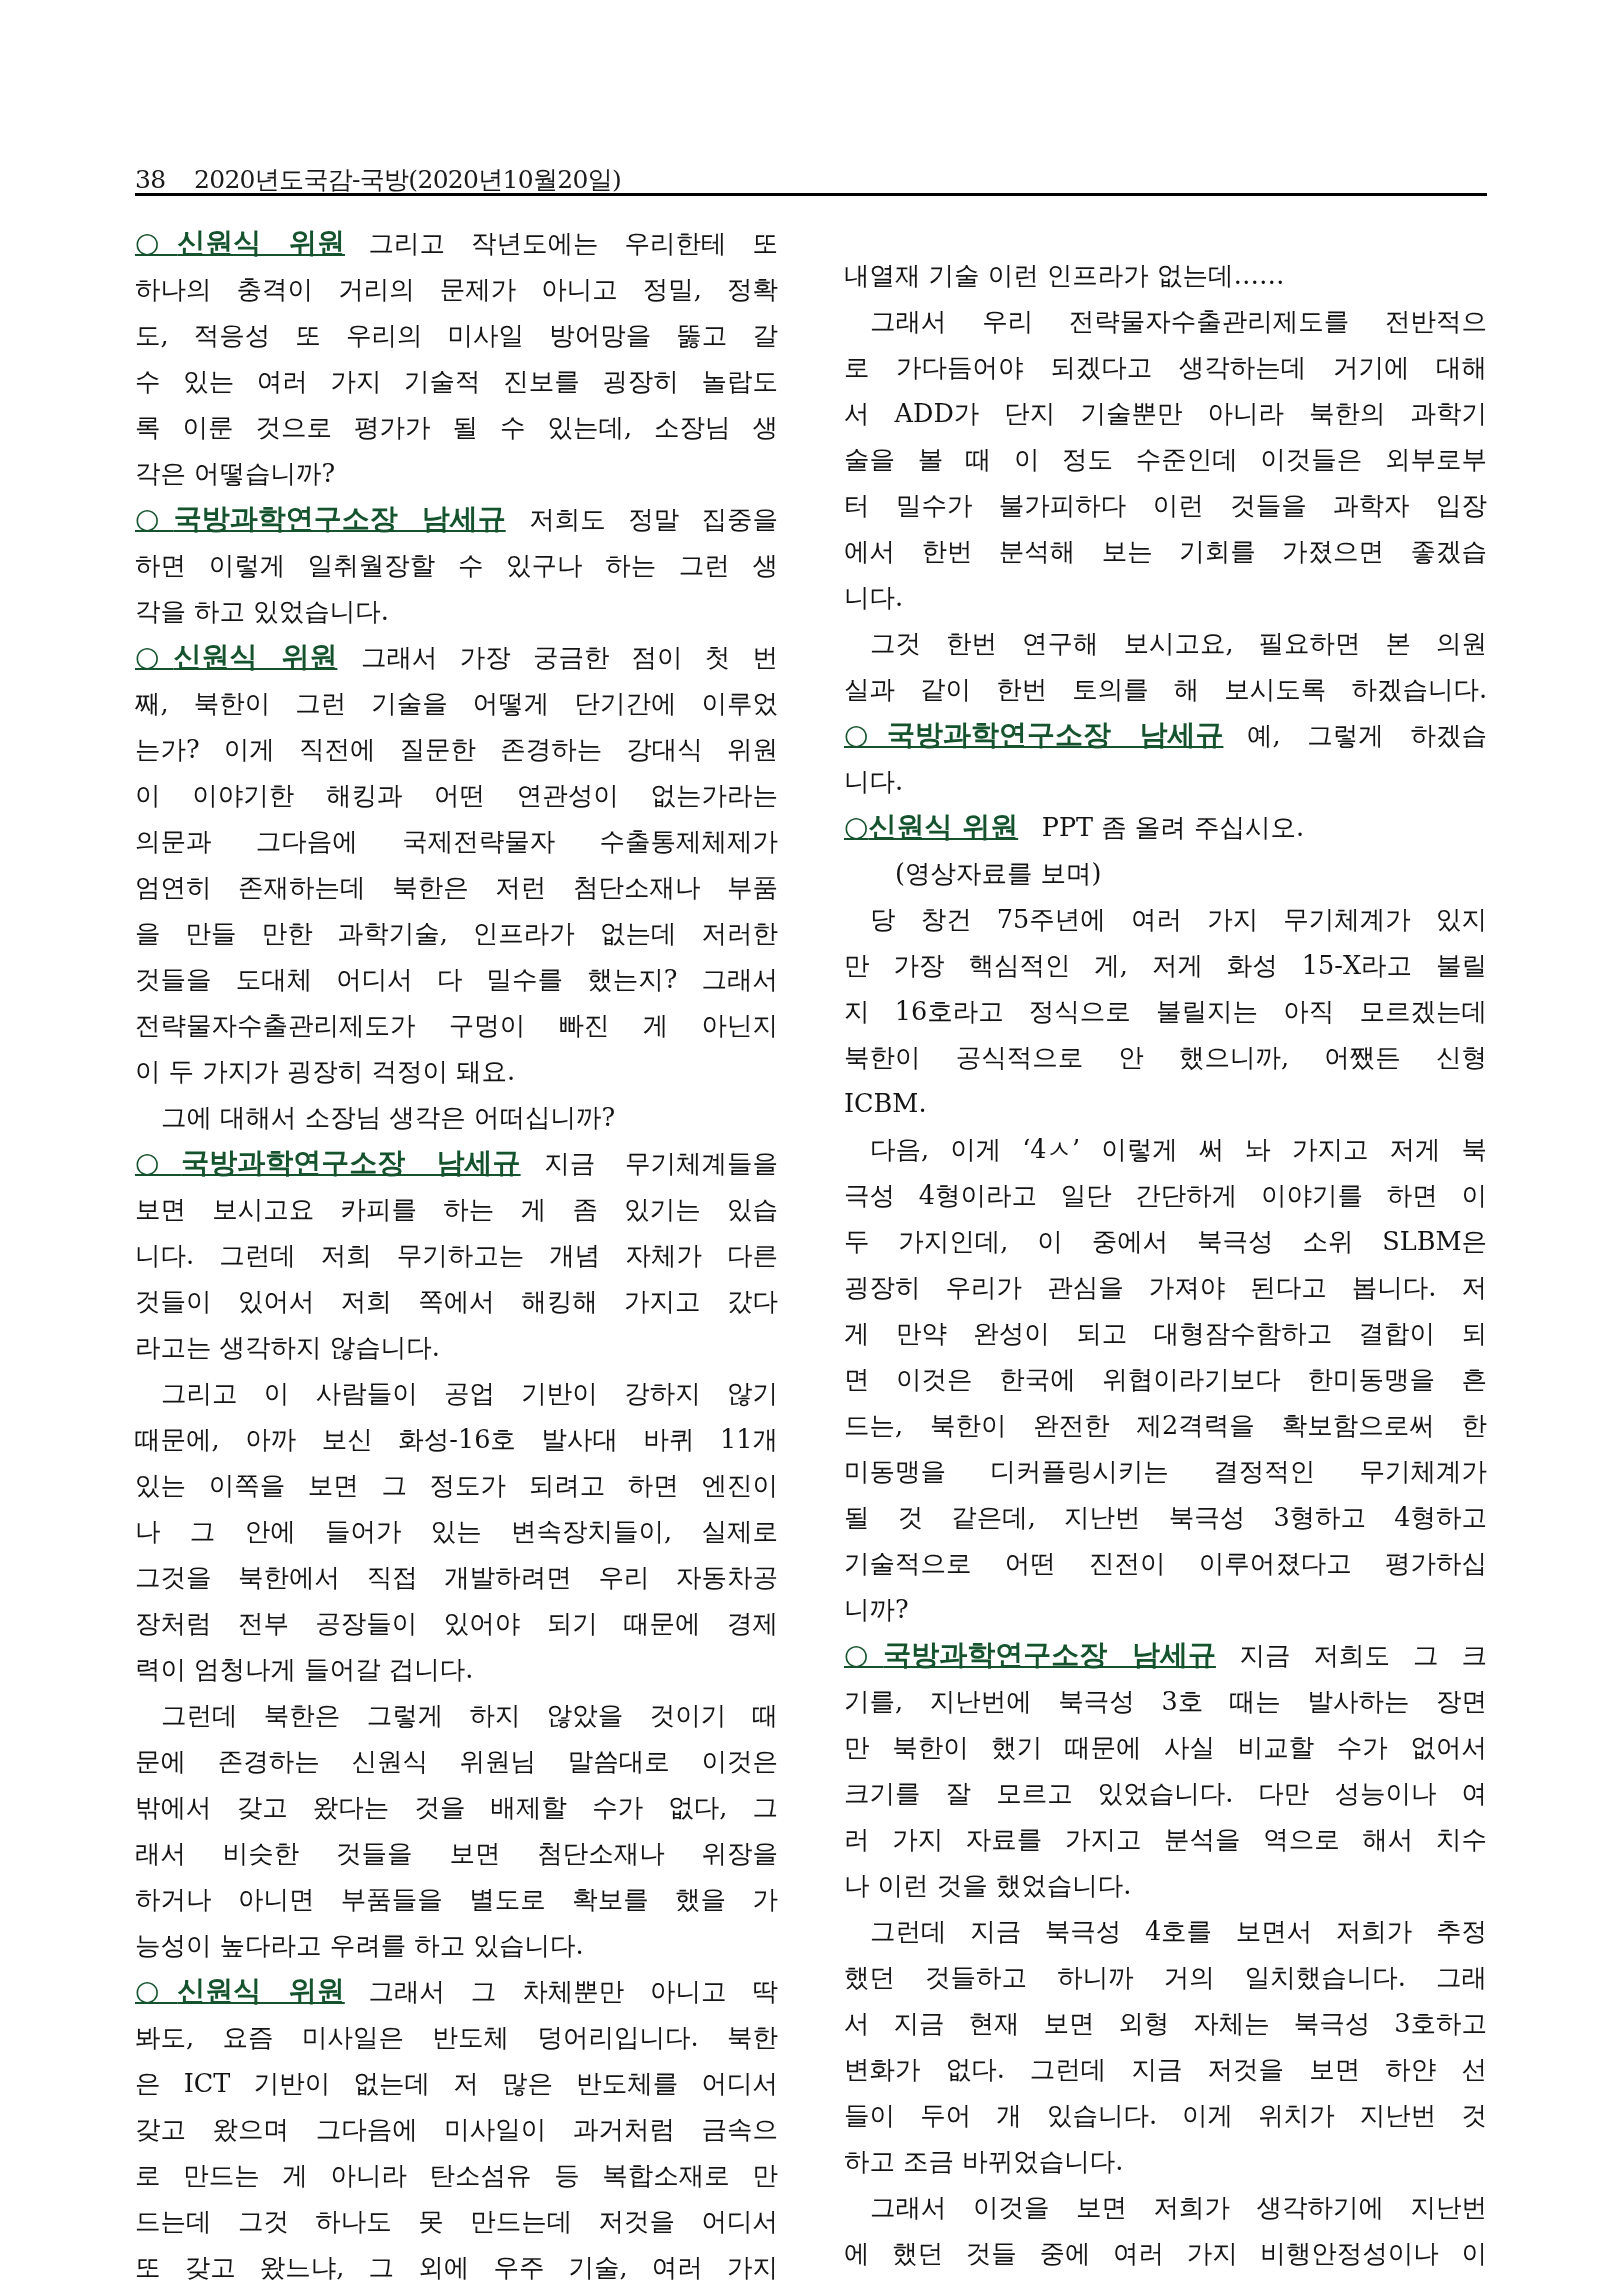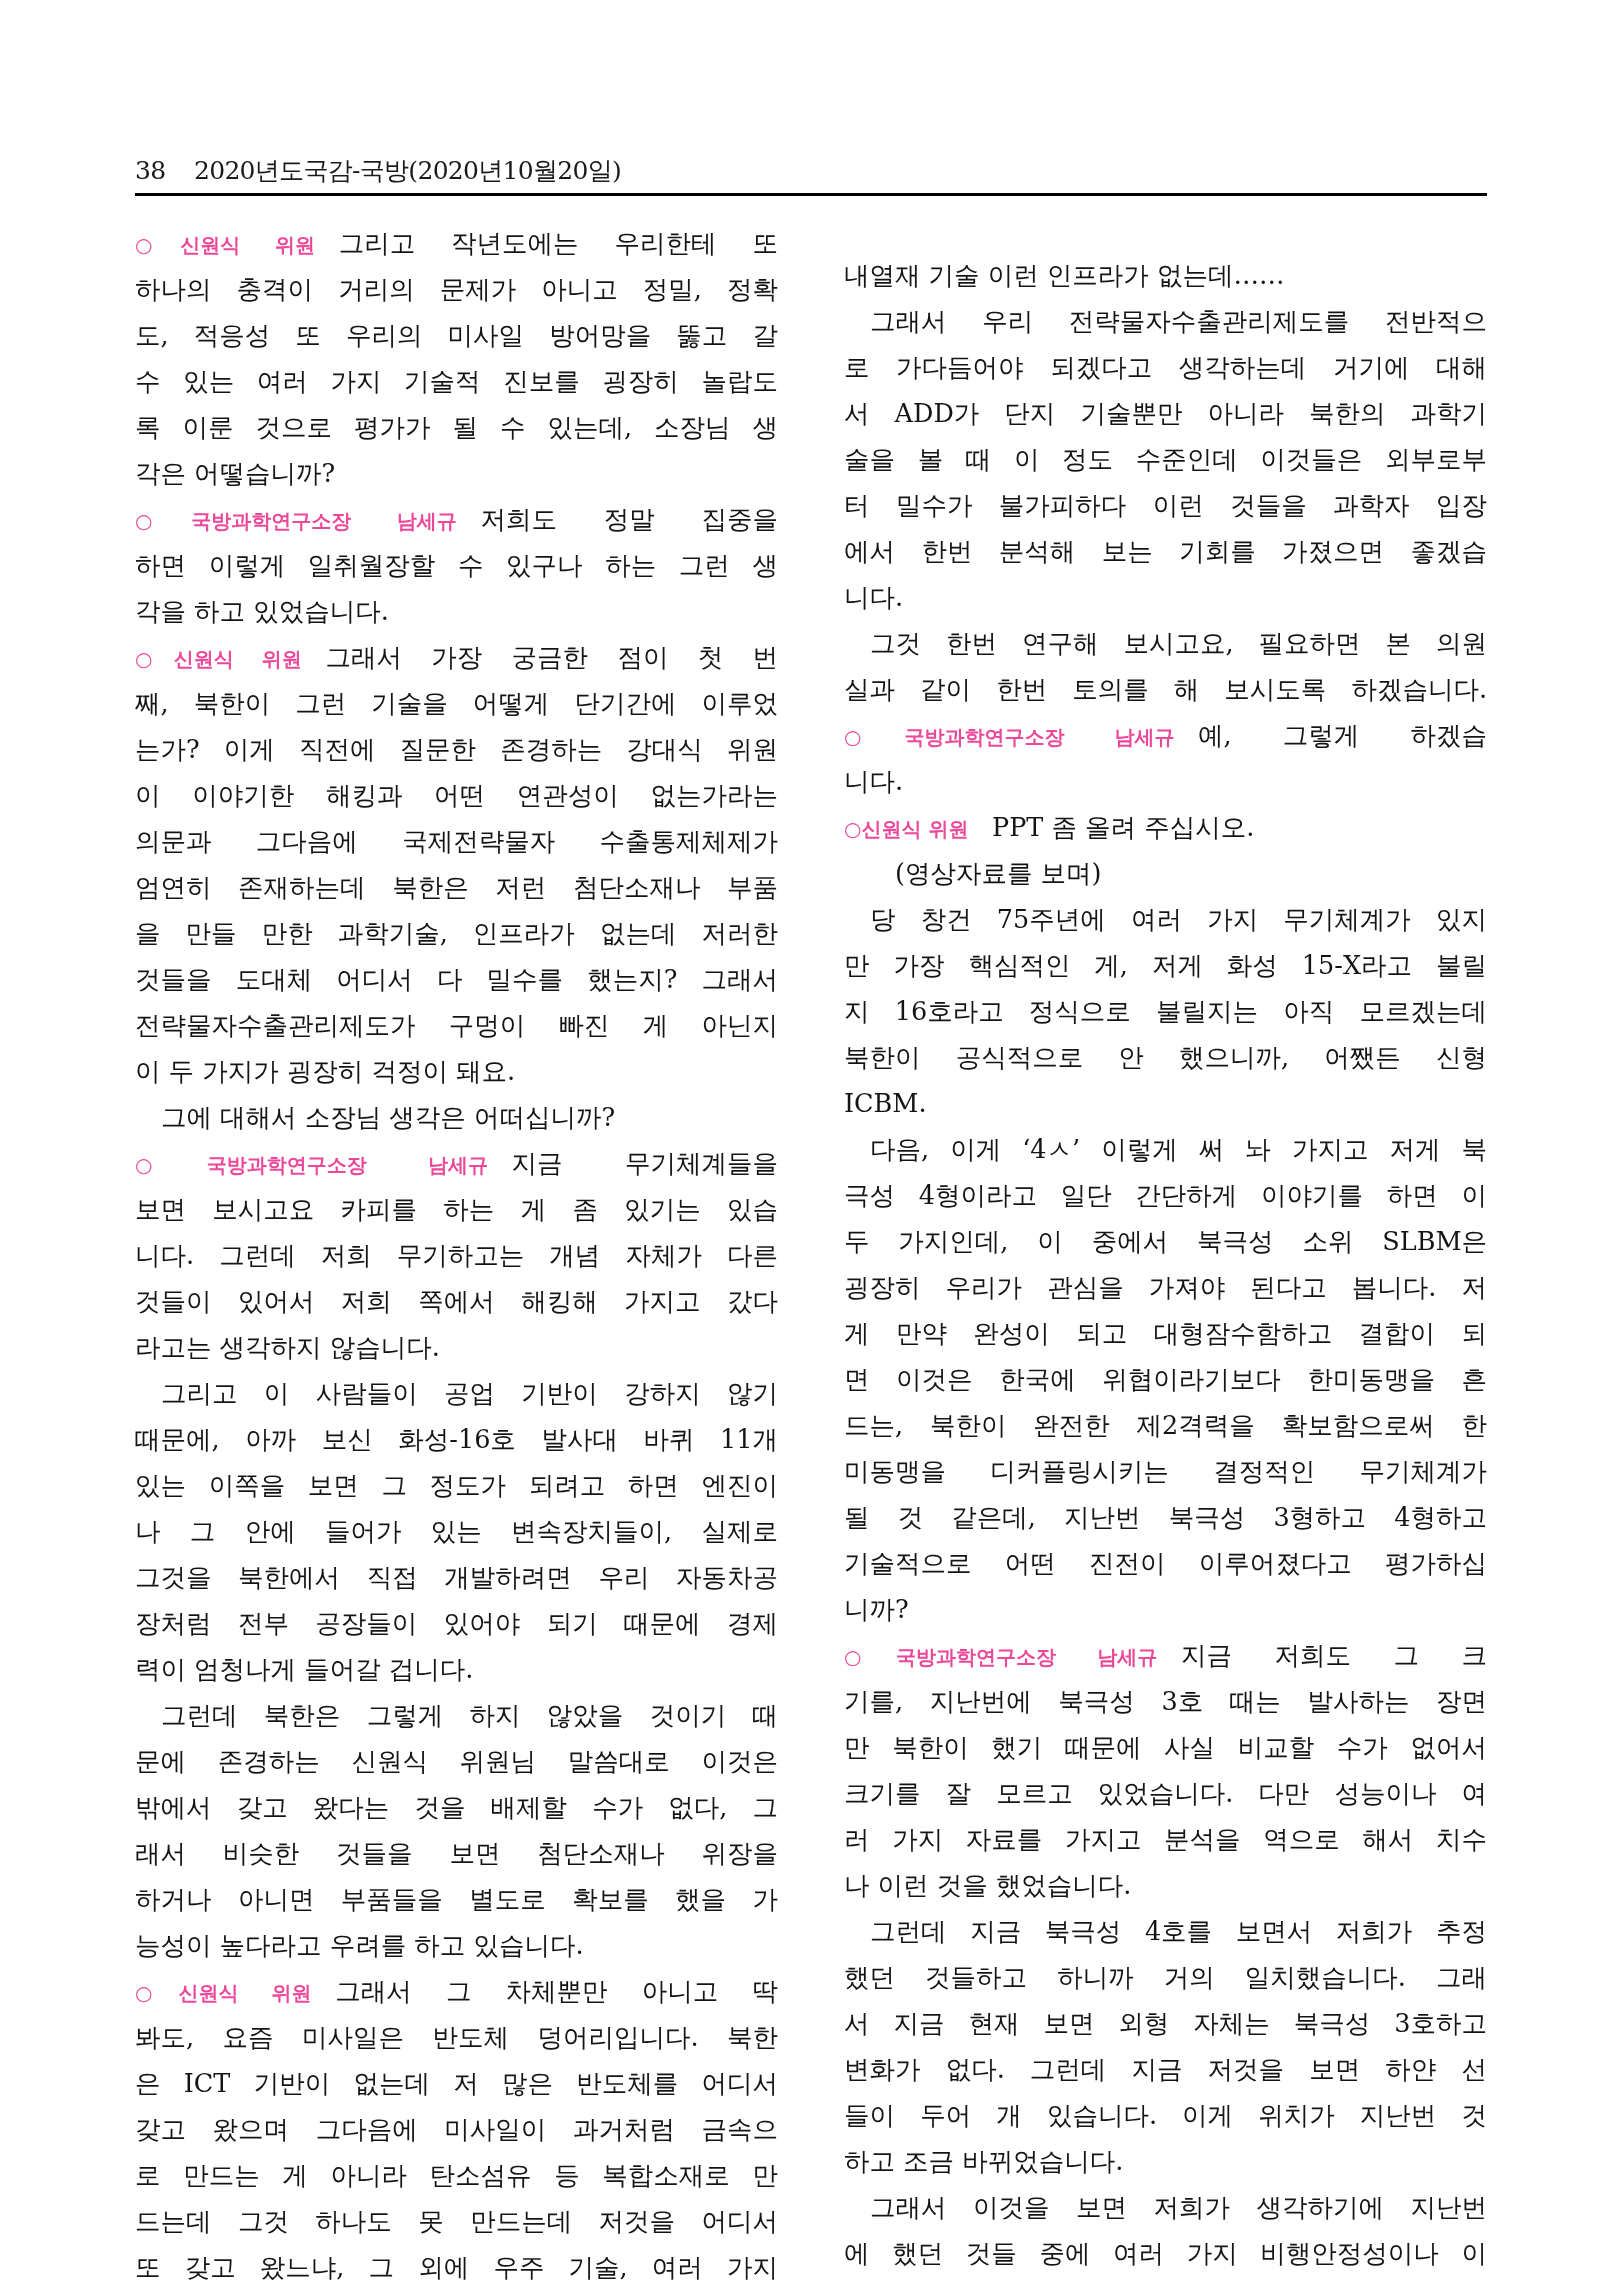--- a/index.html
+++ b/index.html
@@ -1,34 +1,34 @@
 <!DOCTYPE html>
 <html style="font-size:10.5px"><head>
   <meta charset="utf-8">
   <style>
     html, body { margin: 0; padding: 0; background: #ffffff; }
     body { width: 1622px; height: 2295px; position: relative; overflow: hidden; color: #111111; }
     .header {
-      position: absolute; left: 135px; top: 154px; width: 1352px; height: 39px;
+      position: absolute; left: 135px; top: 163px; width: 1352px; height: 39px;
       font-family: "DejaVu Serif", "Liberation Serif", serif; font-size: 25px; color: #1a1a1a;
       letter-spacing: -0.7px; white-space: nowrap;
     }
     .header .pageno { display: inline-block; width: 59px; }
     .rule { position: absolute; left: 135px; top: 193px; width: 1352px; height: 3.3px; background: #000; }
     .col {
       position: absolute; top: 220px; font-family: "DejaVu Serif", "Liberation Serif", serif;
       font-size: 25.5px; line-height: 46px; color: #141414;
     }
     .col.left { left: 135px; width: 643px; }
     .col.right { left: 844px; width: 643px; margin-top: 32px; }
     .line { display: block; height: 46px; white-space: nowrap; text-align: justify; text-align-last: justify; }
     .line.last { text-align-last: left; }
     .line.indent { padding-left: 26px; }
     .line.indent2 { padding-left: 51px; }
-    .spk { font-family: "DejaVu Sans", "Liberation Sans", sans-serif; font-weight: bold; font-size: 20px; color: #ec4899; }
+    .spk { font-family: "DejaVu Sans", "Liberation Sans", sans-serif; font-weight: bold; font-size: 28px; color: #14532d; text-decoration: underline; }
     .circle { font-family: "DejaVu Sans", sans-serif; font-weight: normal; }
     .gap { display: inline-block; width: 23.6px; }
   </style>
 </head>
 <body>
 
 <div class="header">
   <span class="pageno">38</span><span>2020년도국감-국방(2020년10월20일)</span>
 </div>
 <div class="rule"></div>

